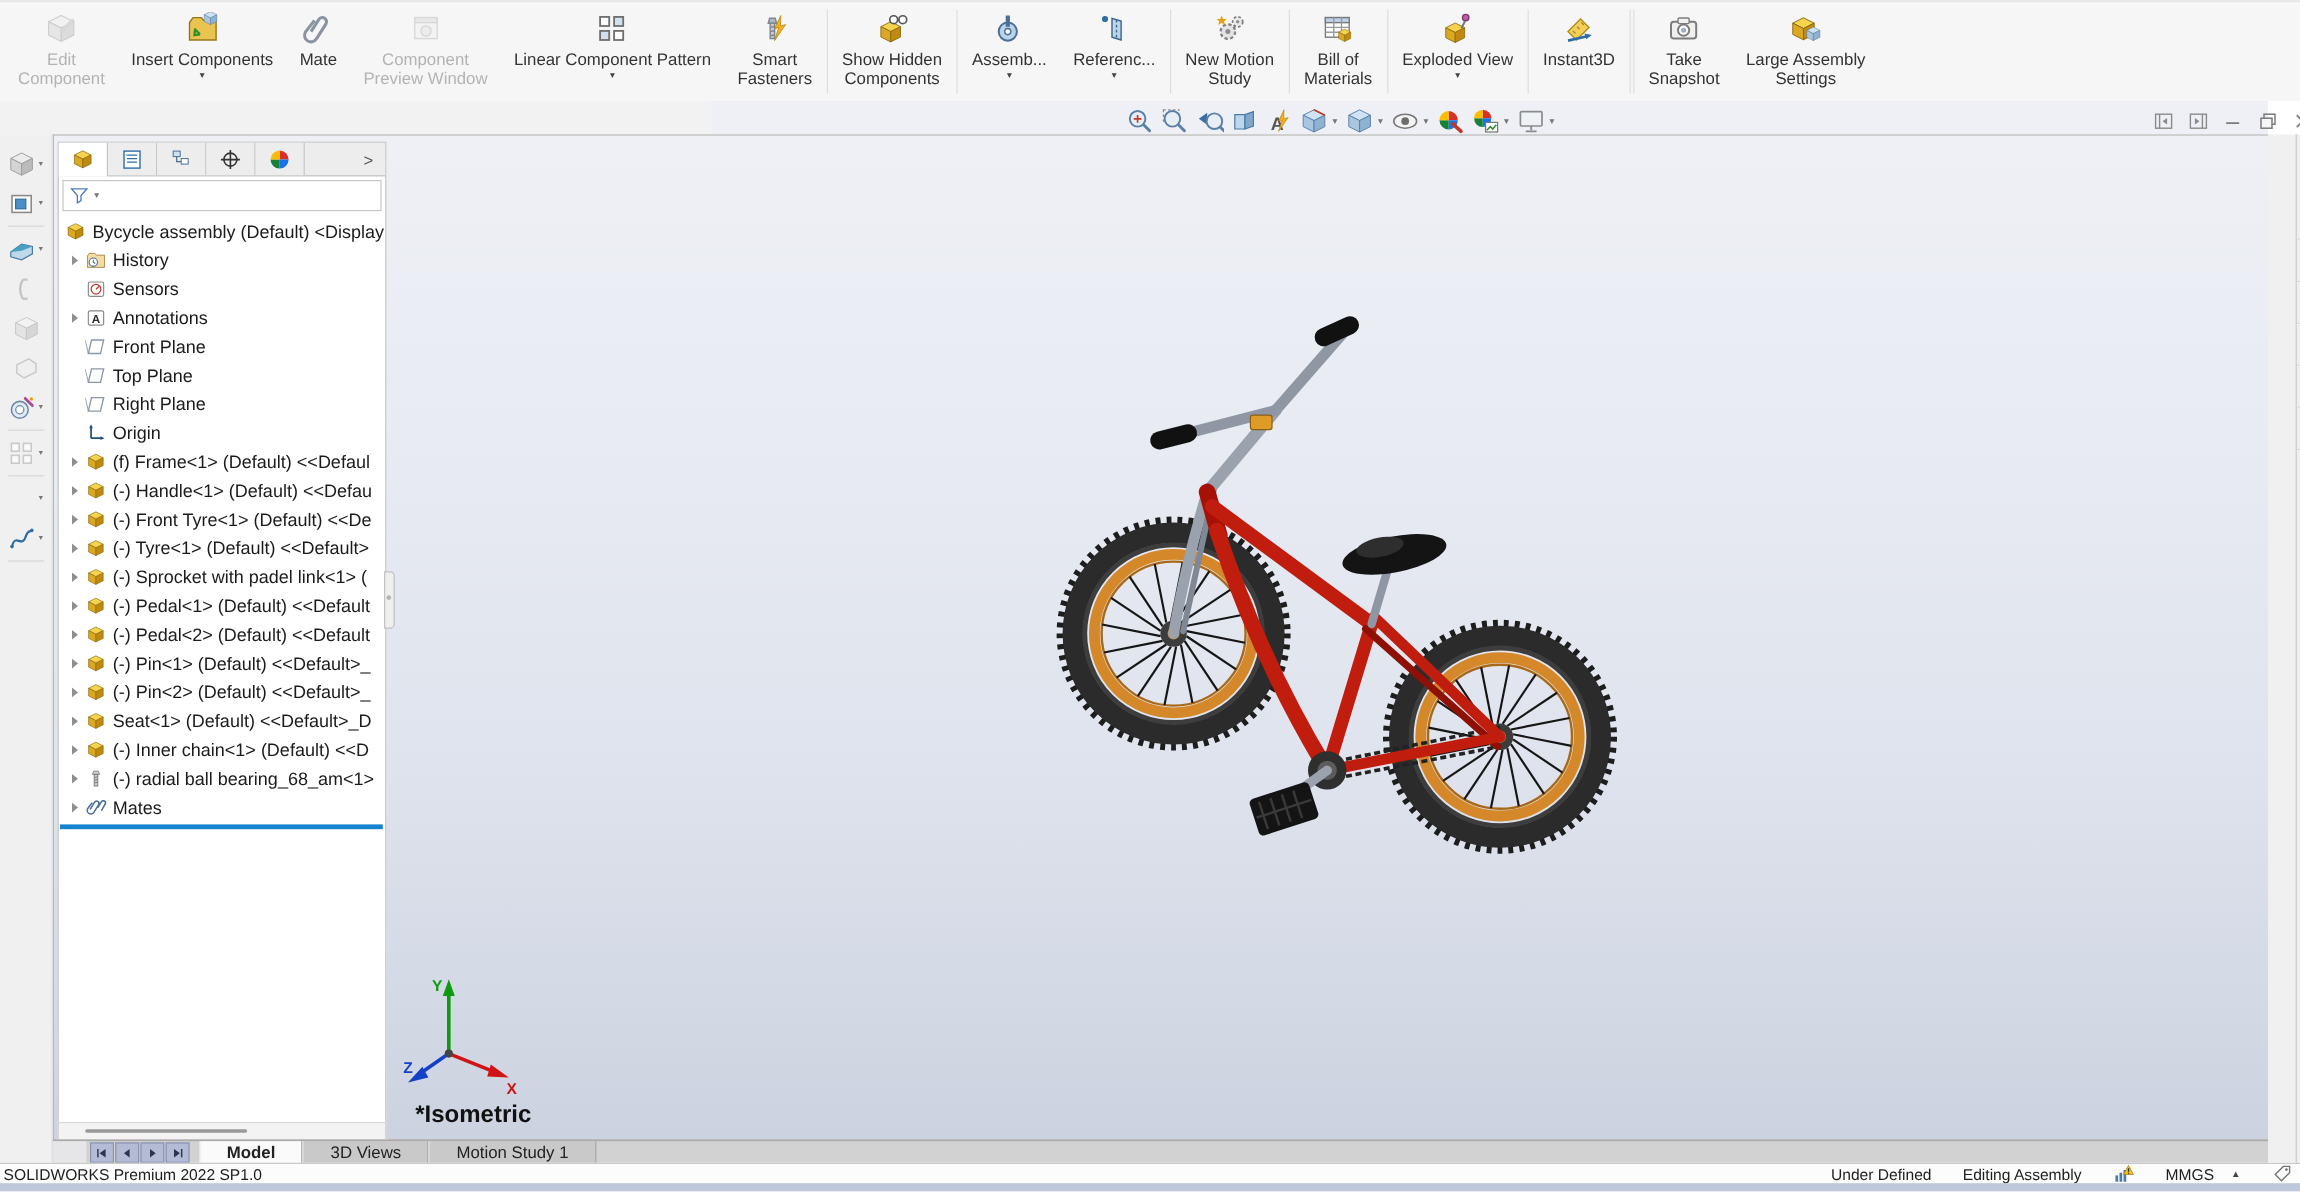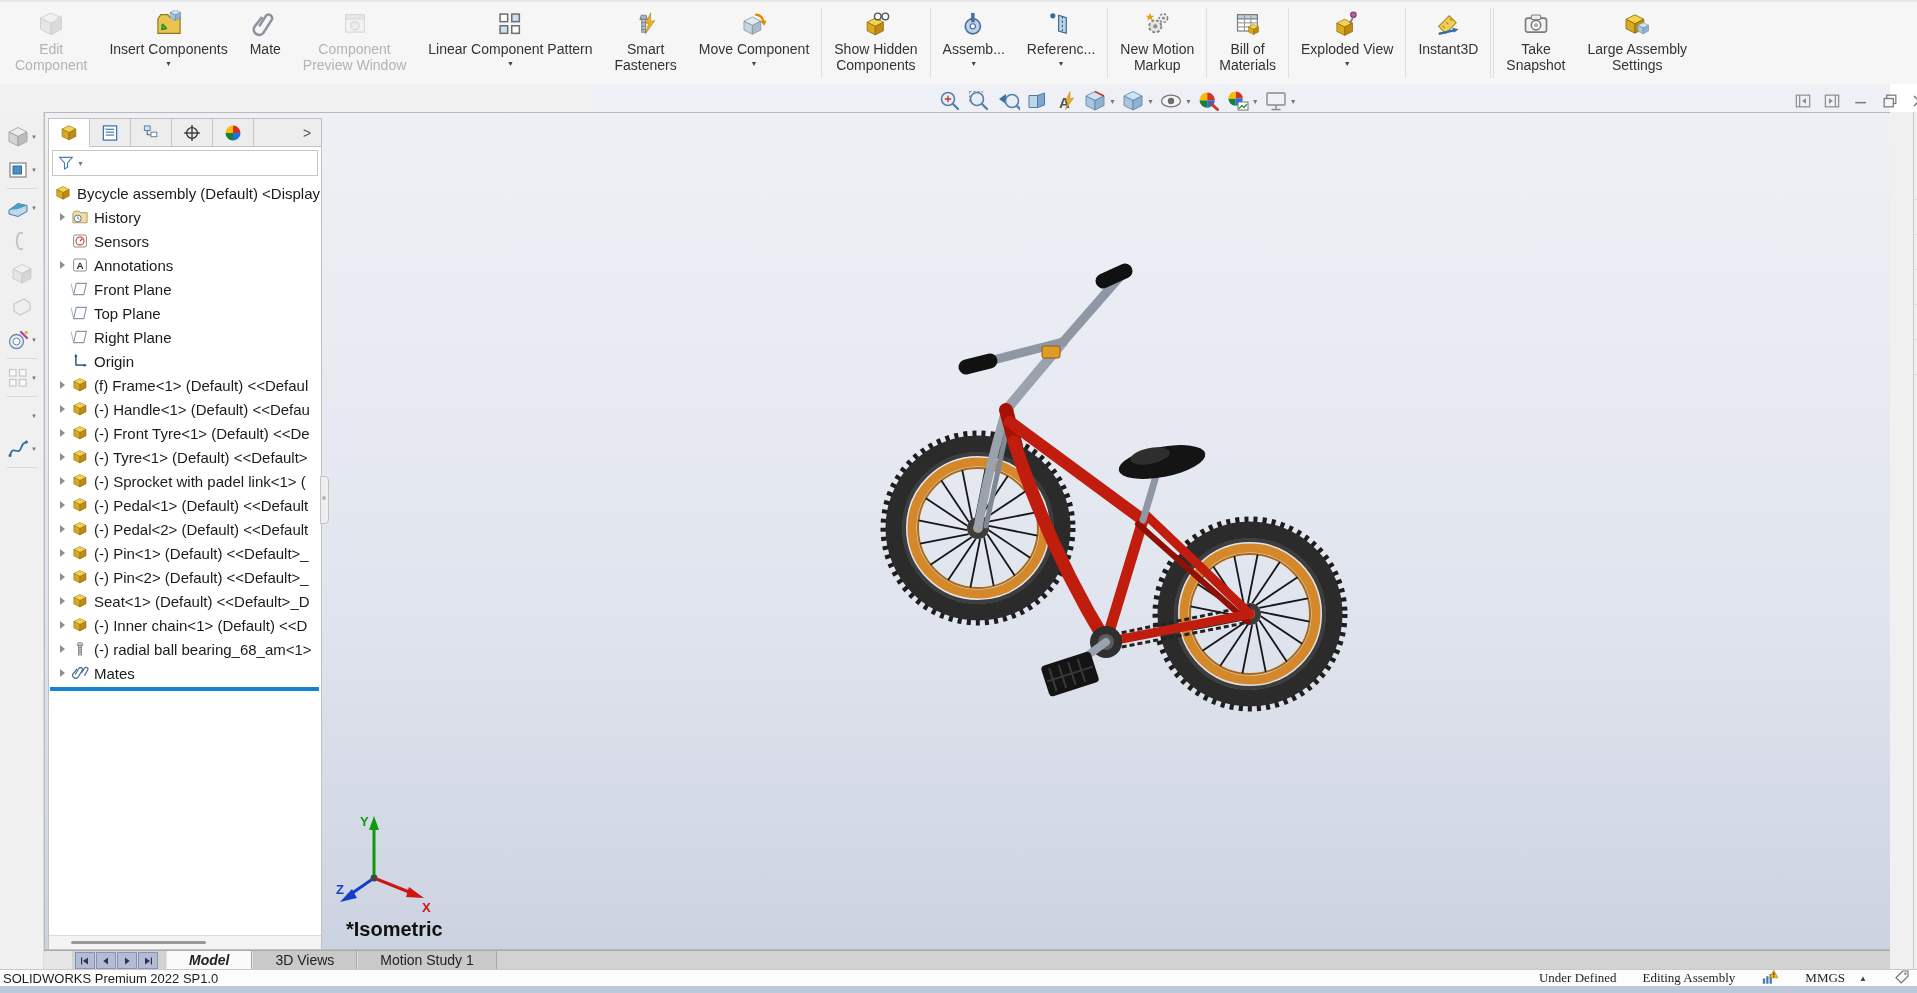--- a/index.html
+++ b/index.html
@@ -69,25 +69,25 @@
   
   #bike{position:absolute;left:860px;top:250px;}
   #triad{position:absolute;left:336px;top:808px;}
   #view-label{position:absolute;left:346px;top:918px;font-size:20px;font-weight:600;color:#111;}
   
   #bottom-bar{position:absolute;left:44px;top:950px;width:1846px;height:19px;background:#d2d2d3;border-top:1px solid #aaa;box-sizing:border-box;display:flex;align-items:stretch;}
   #bb-navpad{width:28px;background:#e6e6e8;}
   .navbtn{width:18px;height:15px;margin:1px 0 0 1px;background:#b3bcd4;border:1px solid #8a93b2;display:flex;align-items:center;justify-content:center;}
   #bb-nav{display:flex;align-items:center;padding:0 8px 0 2px;}
   .btab{padding:0 22px;display:flex;align-items:center;font-size:14px;color:#222;background:#c9c9ca;border-right:1px solid #a8a8a8;border-left:1px solid #e2e2e2;cursor:default;}
-  .btab.active{background:#fafafa;font-weight:bold;font-style:italic;}
+  .btab.active{background:#fafafa;font-weight:bold;}
   
   #status-bar{position:absolute;left:0;top:969px;width:1917px;height:17px;background:#fcfcfc;border-top:1px solid #c9c9c9;box-sizing:border-box;font-size:13px;color:#1e1e1e;}
   #status-left{position:absolute;left:3px;top:1px;}
-  #status-right{position:absolute;right:6px;top:0px;display:flex;align-items:flex-end;gap:26px;height:16px;font-family:Liberation Serif, serif;}
+  #status-right{position:absolute;right:6px;top:0px;display:flex;align-items:center;gap:26px;height:16px;}
   #status-right .sicon{display:flex;align-items:center;}
   #units-cluster{display:flex;align-items:center;gap:14px;}
   #units-caret{font-size:8px;color:#444;}
   #bottom-strip{position:absolute;left:0;top:986px;width:1917px;height:7px;background:#bdc8da;}
   svg{display:block;}
 </style>
 </head>
 <body>
 
 <div id="app">
@@ -172,37 +172,20 @@
               <line x1="8.4" y1="11" x2="11.6" y2="10.4" stroke="#7d8791"></line>
               <line x1="8.4" y1="14" x2="11.6" y2="13.4" stroke="#7d8791"></line>
               <line x1="8.4" y1="17" x2="11.6" y2="16.4" stroke="#7d8791"></line>
               <polygon points="16,2.5 11.5,12 14.5,11 11.5,20.5 19.5,9 15.8,10" fill="#f2b01e" stroke="#b07c07" stroke-width=".5"></polygon>
             </svg>
           </span>
         </div>
         <div class="rlbl">Smart</div>
         <div class="rlbl">Fasteners</div>
       </div>
-      <div class="rbtn">
-        <div class="ric">
-          <span>
-            <svg width="28" height="28" viewBox="0 0 24 24">
-              <g transform="translate(1,4) scale(.8)">
-                <polygon points="12,2.5 21,7 12,11.5 3,7" fill="#e3eaf1" stroke="#7d8fa0" stroke-width=".8"></polygon>
-                <polygon points="3,7 12,11.5 12,21 3,16.5" fill="#c6d3de" stroke="#7d8fa0" stroke-width=".8"></polygon>
-                <polygon points="12,11.5 21,7 21,16.5 12,21" fill="#aabccb" stroke="#7d8fa0" stroke-width=".8"></polygon>
-              </g>
-              <path d="M13,4 q6,0 7,6" fill="none" stroke="#e08a00" stroke-width="2"></path>
-              <polygon points="20.8,13.5 17.5,9.5 22.8,9 " fill="#e08a00"></polygon>
-            </svg>
-          </span>
-        </div>
-        <div class="rlbl">Move Component</div>
-        <div class="rcaret">▼</div>
-      </div>
       <div class="rsep"></div>
       <div class="rbtn">
         <div class="ric">
           <span>
             <svg width="28" height="28" viewBox="0 0 24 24">
               <g transform="translate(2,5) scale(.78)">
                 <polygon points="12,2.5 21,7 12,11.5 3,7" fill="#f5d34d" stroke="#8a6a10" stroke-width=".8"></polygon>
                 <polygon points="3,7 12,11.5 12,21 3,16.5" fill="#dba821" stroke="#8a6a10" stroke-width=".8"></polygon>
                 <polygon points="12,11.5 21,7 21,16.5 12,21" fill="#c08a10" stroke="#8a6a10" stroke-width=".8"></polygon>
               </g>
@@ -249,21 +232,21 @@
             <svg width="28" height="28" viewBox="0 0 24 24">
               <circle cx="10.5" cy="14" r="5.2" fill="#e4e4e4" stroke="#808080" stroke-width="1.6" stroke-dasharray="2.4 1.7"></circle>
               <circle cx="10.5" cy="14" r="1.8" fill="#8d8d8d"></circle>
               <circle cx="17.5" cy="7" r="3.6" fill="#ececec" stroke="#808080" stroke-width="1.3" stroke-dasharray="1.9 1.5"></circle>
               <circle cx="17.5" cy="7" r="1.2" fill="#8d8d8d"></circle>
               <polygon points="6,2.5 7,5 9.6,5 7.7,6.6 8.4,9.2 6,7.6 3.6,9.2 4.3,6.6 2.4,5 5,5" fill="#e8a013"></polygon>
             </svg>
           </span>
         </div>
         <div class="rlbl">New Motion</div>
-        <div class="rlbl">Markup</div>
+        <div class="rlbl">Study</div>
       </div>
       <div class="rsep"></div>
       <div class="rbtn">
         <div class="ric">
           <span>
             <svg width="28" height="28" viewBox="0 0 24 24">
               <rect x="3" y="4" width="17" height="14" fill="#fff" stroke="#7a7a7a"></rect>
               <rect x="3" y="4" width="17" height="3.6" fill="#bcd2e8" stroke="#7a7a7a"></rect>
               <line x1="3" y1="11" x2="20" y2="11" stroke="#9a9a9a"></line>
               <line x1="3" y1="14.5" x2="20" y2="14.5" stroke="#9a9a9a"></line>

